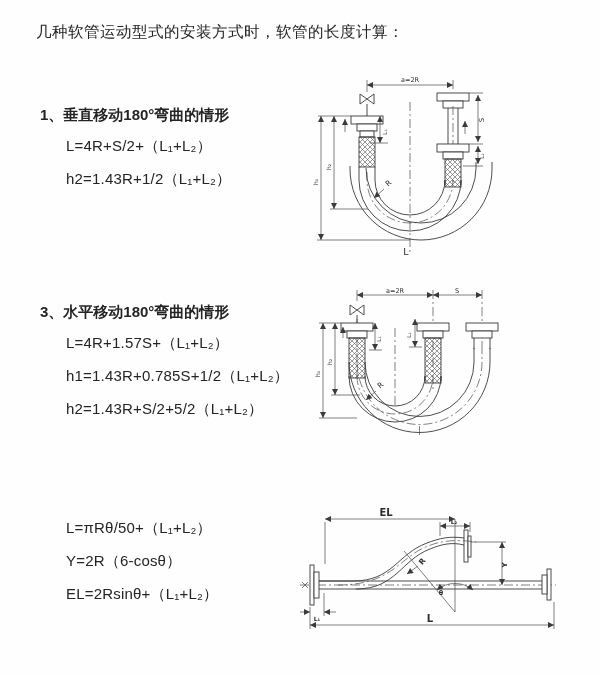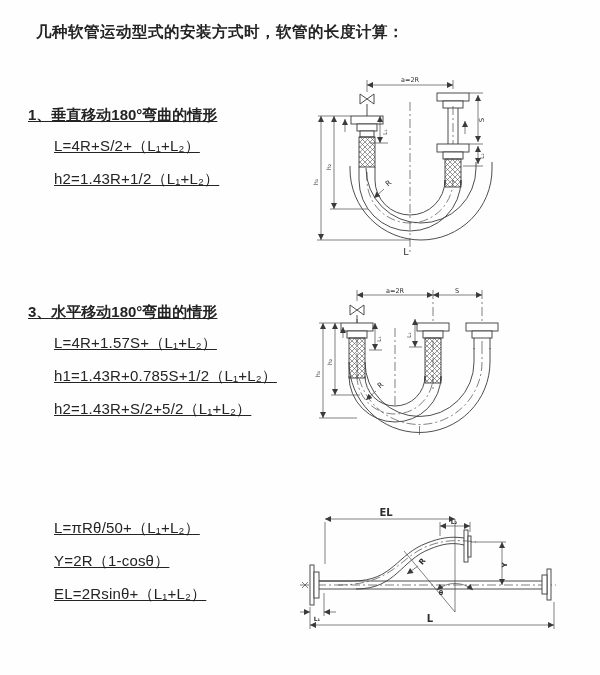--- a/index.html
+++ b/index.html
@@ -4,23 +4,23 @@
 <style>
   html,body{margin:0;padding:0;}
   body{
     width:600px;height:675px;position:relative;overflow:hidden;
     background:#fefefe;
     font-family:"Liberation Sans","DejaVu Sans",sans-serif;
     color:#242424;
   }
   .page-title{
     position:absolute;left:36px;top:22px;
-    font-size:15.5px;font-weight:bold;letter-spacing:.5px;white-space:nowrap;
+    font-size:15.5px;font-weight:normal;letter-spacing:.5px;white-space:nowrap;
   }
-  .section{position:absolute;left:28px;text-decoration:underline;}
+  .section{position:absolute;left:40px;}
   .sec-heading{font-size:15px;font-weight:bold;white-space:nowrap;margin:0 0 12px 0;}
   .formula{font-size:15px;margin:0 0 14px 26px;white-space:nowrap;letter-spacing:.2px;}
   .diag{position:absolute;}
   svg{overflow:visible;}
   svg text{font-family:"DejaVu Sans","Liberation Sans",sans-serif;fill:#2e2e2e;}
   .ln{stroke:#3a3a3a;stroke-width:0.9;fill:none;}
   .thin{stroke:#4a4a4a;stroke-width:0.7;fill:none;}
   .cl{stroke:#4a4a4a;stroke-width:0.7;fill:none;stroke-dasharray:9 3 2 3;}
   .hose{fill:url(#xh1);stroke:#3a3a3a;stroke-width:0.9;}
   .hose2{fill:url(#xh2);stroke:#3a3a3a;stroke-width:0.9;}
@@ -224,21 +224,21 @@
 
   <g>
     <line class="thin" x1="64" y1="105" x2="54" y2="114" marker-end="url(#a2)"></line>
     <text x="70" y="101" font-size="7.5" transform="rotate(-40 70 101)" text-anchor="middle">R</text>
   </g>
 </svg>
 </div>
 
 <div class="section" style="top:519px;">
   <div class="formula">L=πRθ/50+（L₁+L₂）</div>
-  <div class="formula">Y=2R（1-cosθ）</div>
+  <div class="formula">Y=2R（6-cosθ）</div>
   <div class="formula">EL=2Rsinθ+（L₁+L₂）</div>
 </div>
 
 <div class="diag" style="left:298px;top:502px;font-weight:bold;">
 <svg width="265" height="135" viewBox="0 0 265 135">
   <defs>
     <marker id="a3" viewBox="0 0 10 10" refX="10" refY="5" markerWidth="7" markerHeight="6" markerUnits="userSpaceOnUse" orient="auto-start-reverse">
       <path d="M0,0 L10,5 L0,10 Z" fill="#3a3a3a"></path>
     </marker>
   </defs>

